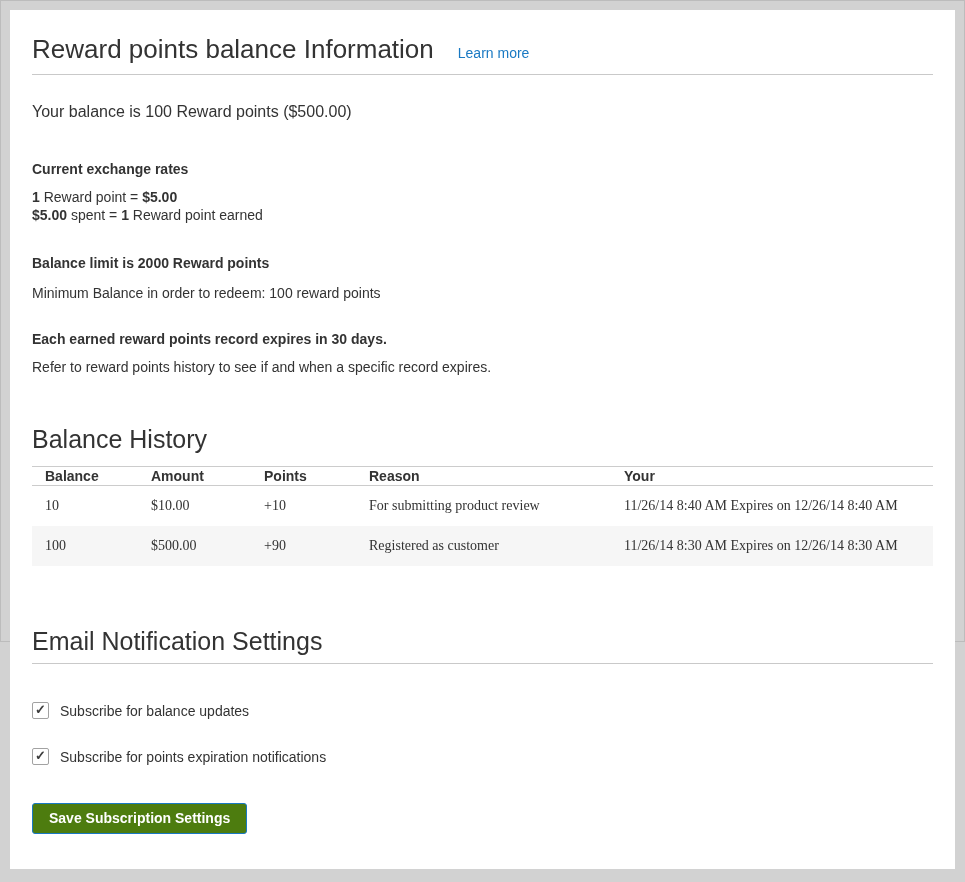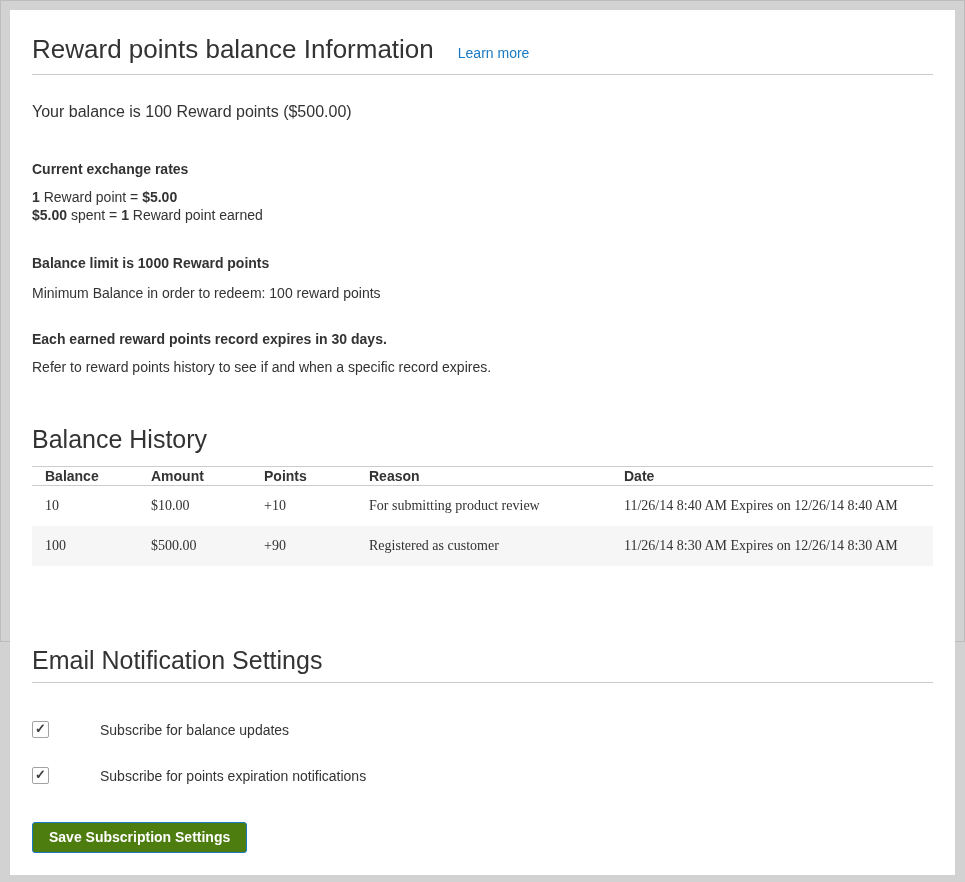--- a/index.html
+++ b/index.html
@@ -86,21 +86,21 @@
   }
 
   
   .section-heading {
     font-size: 25px;
     font-weight: 300;
     line-height: 31px;
     color: #333333;
   }
   .history-heading { margin-top: 47px; }
-  .email-heading   { margin-top: 79px; }
+  .email-heading   { margin-top: 60px; }
   .email-divider {
     border: none;
     border-top: 1px solid #c9c9c9;
     margin-top: 6px;
   }
 
   
   table.history {
     margin-top: 11px;
     width: 100%;
@@ -125,21 +125,20 @@
   col.c-amount  { width: 113px; }
   col.c-points  { width: 105px; }
   col.c-reason  { width: 255px; }
   col.c-date    { width: auto;  }
 
   
   .checkbox-row {
     display: flex;
     align-items: center;
     font-size: 14px;
-    gap: 40px;
   }
   .checkbox-row.first  { margin-top: 38px; }
   .checkbox-row.second { margin-top: 29px; }
   .checkbox-row input[type="checkbox"] {
     appearance: none;
     -webkit-appearance: none;
     width: 17px; height: 17px;
     border: 1px solid #a2a2a2;
     border-radius: 2px;
     background: #ffffff;
@@ -190,21 +189,21 @@
     
     <p class="balance-note">Your balance is 100 Reward points ($500.00)</p>
 
     <p class="exch-heading">Current exchange rates</p>
 
     <div class="rates">
       <div><b>1</b><span> Reward point = </span><b>$5.00</b></div>
       <div><b>$5.00</b><span> spent = </span><b>1</b><span> Reward point earned</span></div>
     </div>
 
-    <p class="limit-note">Balance limit is 1000 Reward points</p>
+    <p class="limit-note">Balance limit is 2000 Reward points</p>
     <p class="min-note">Minimum Balance in order to redeem: 100 reward points</p>
 
     <p class="expire-note">Each earned reward points record expires in 30 days.</p>
     <p class="refer-note">Refer to reward points history to see if and when a specific record expires.</p>
 
     
     <h2 class="section-heading history-heading">Balance History</h2>
 
     <table class="history">
       <colgroup>
@@ -213,21 +212,21 @@
           <col class="c-points">
           <col class="c-reason">
           <col class="c-date">
       </colgroup>
       <thead>
         <tr>
           <th>Balance</th>
           <th>Amount</th>
           <th>Points</th>
           <th>Reason</th>
-          <th>Date</th>
+          <th>Your</th>
         </tr>
       </thead>
       <tbody>
         <tr>
           <td>10</td>
           <td>$10.00</td>
           <td>+10</td>
           <td>For submitting product review</td>
           <td>11/26/14 8:40 AM Expires on 12/26/14 8:40 AM</td>
         </tr>

